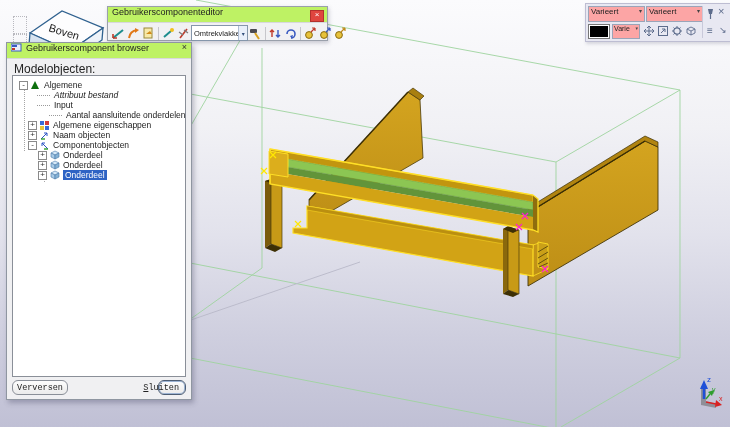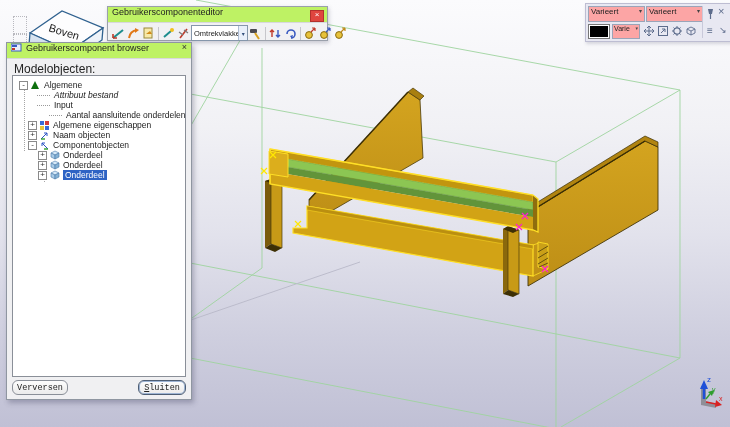--- a/index.html
+++ b/index.html
@@ -365,18 +365,18 @@
           <path d="M5,5 L9,3 L9,7 L5,9 Z" fill="#86b2d4" stroke="#4a7aab" stroke-width="0.6"></path>
             </svg>
           </span>
         <span class="sel">Onderdeel</span>
       </div>
     </div>
 
     <button class="btn" style="left:5px;width:56px;">
       <span>Verversen</span>
     </button>
-    <button class="btn btn-default" style="right:5px;width:48px;">
+    <button class="btn btn-default" style="right:5px;width:28px;justify-content:flex-end;">
       <span class="ulf">Sluiten</span>
     </button>
   </div>
 
 </div>
 
 </body></html>

